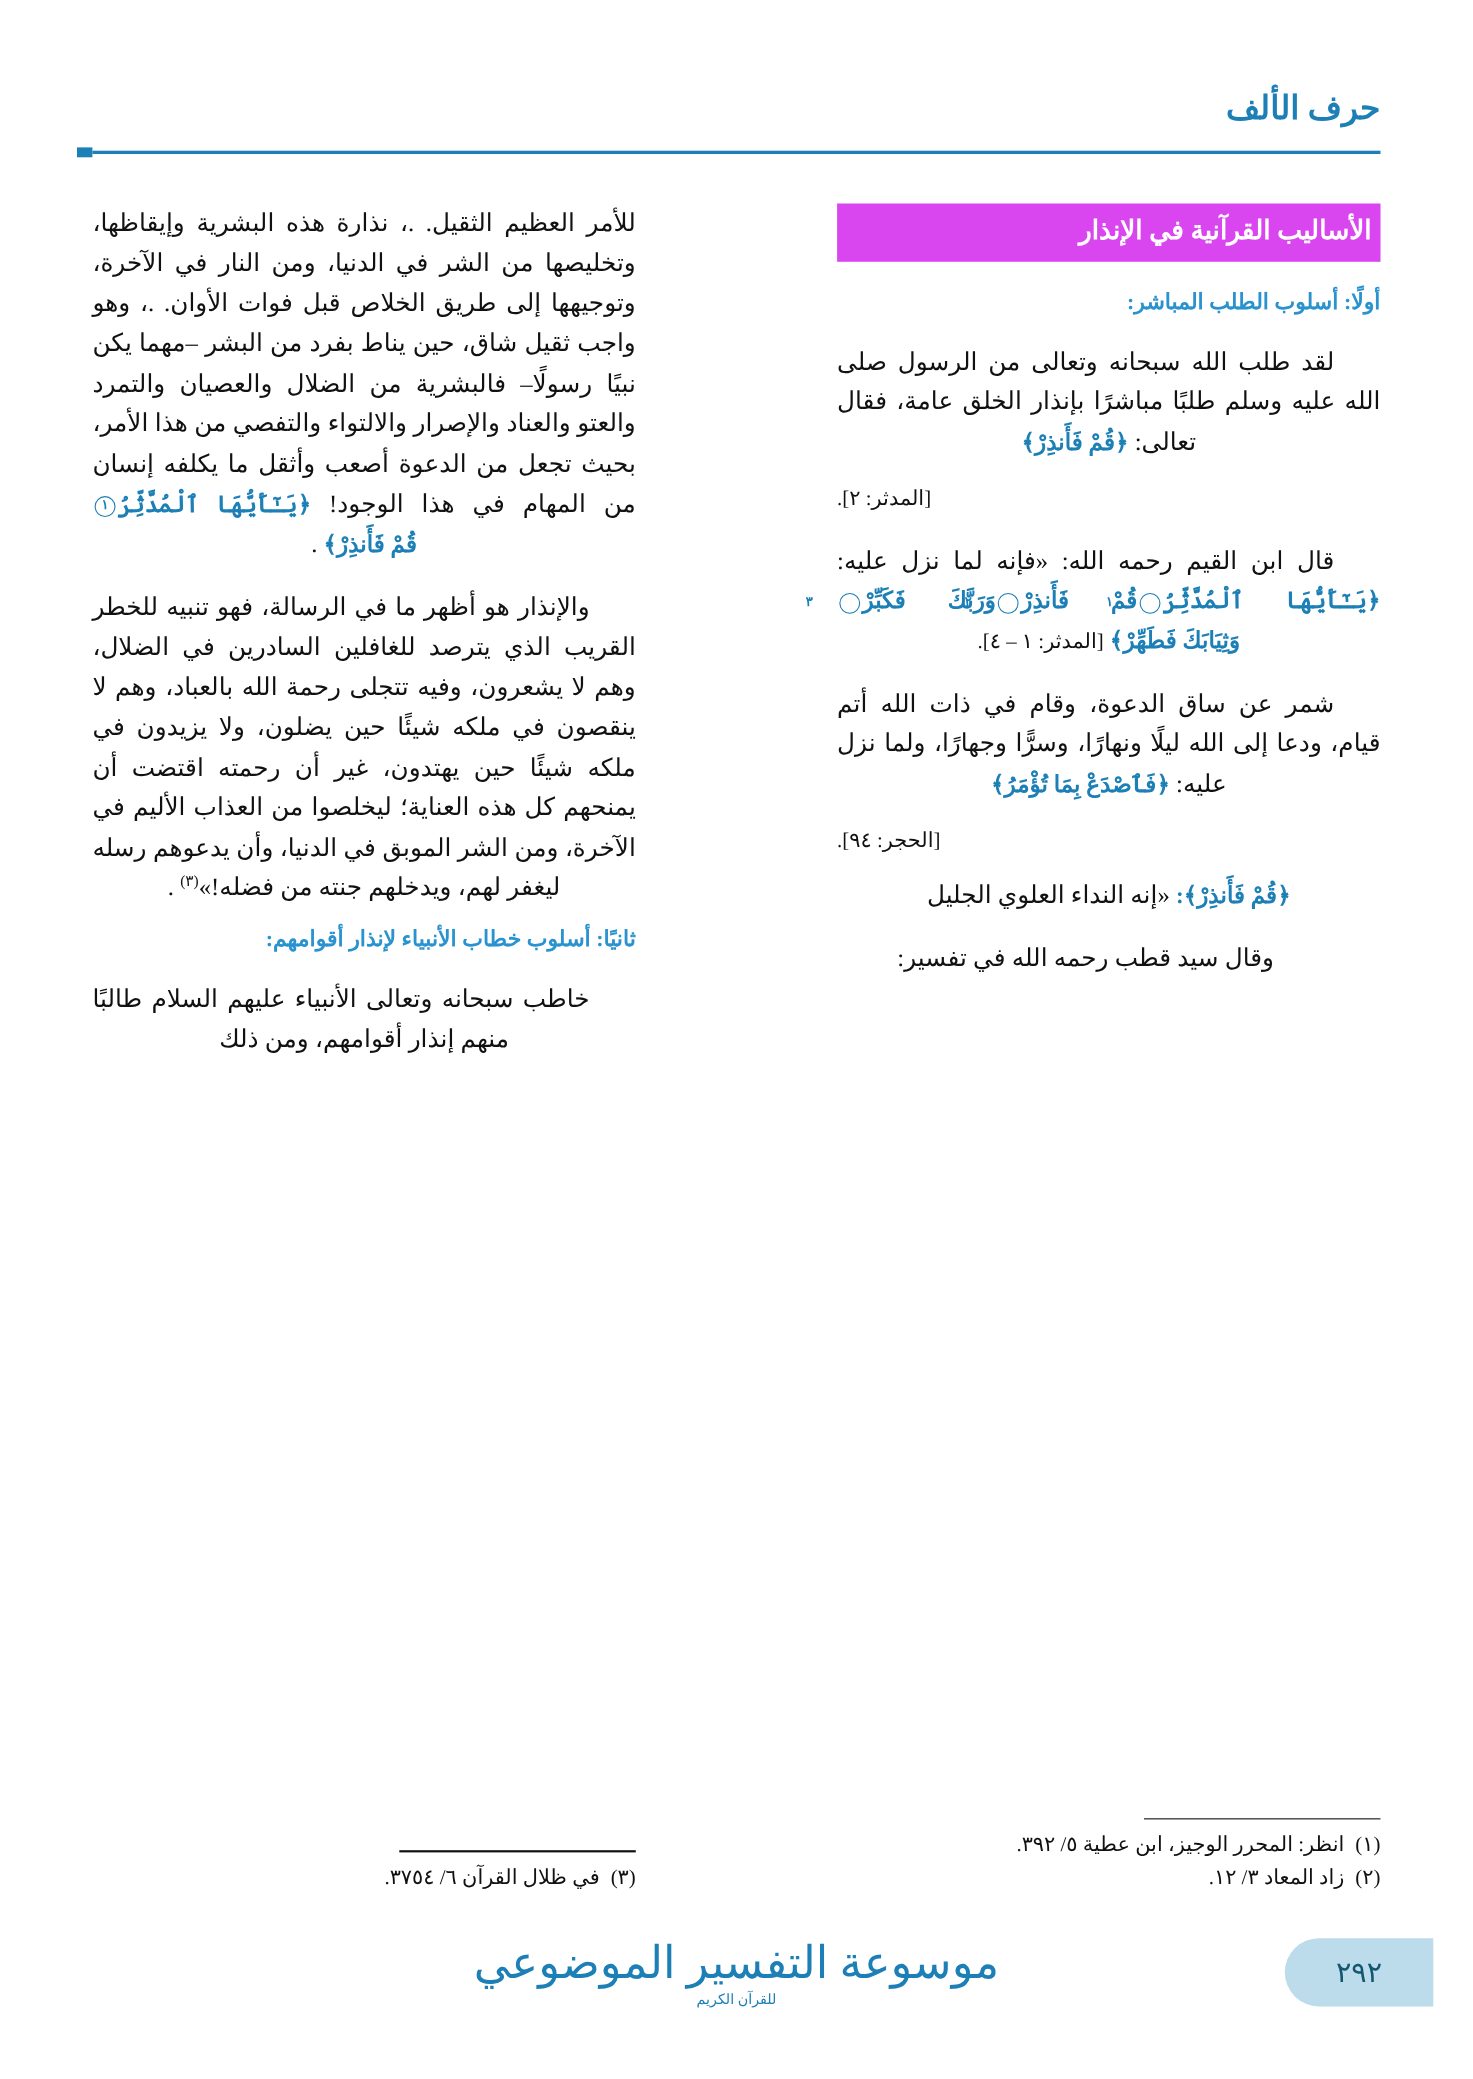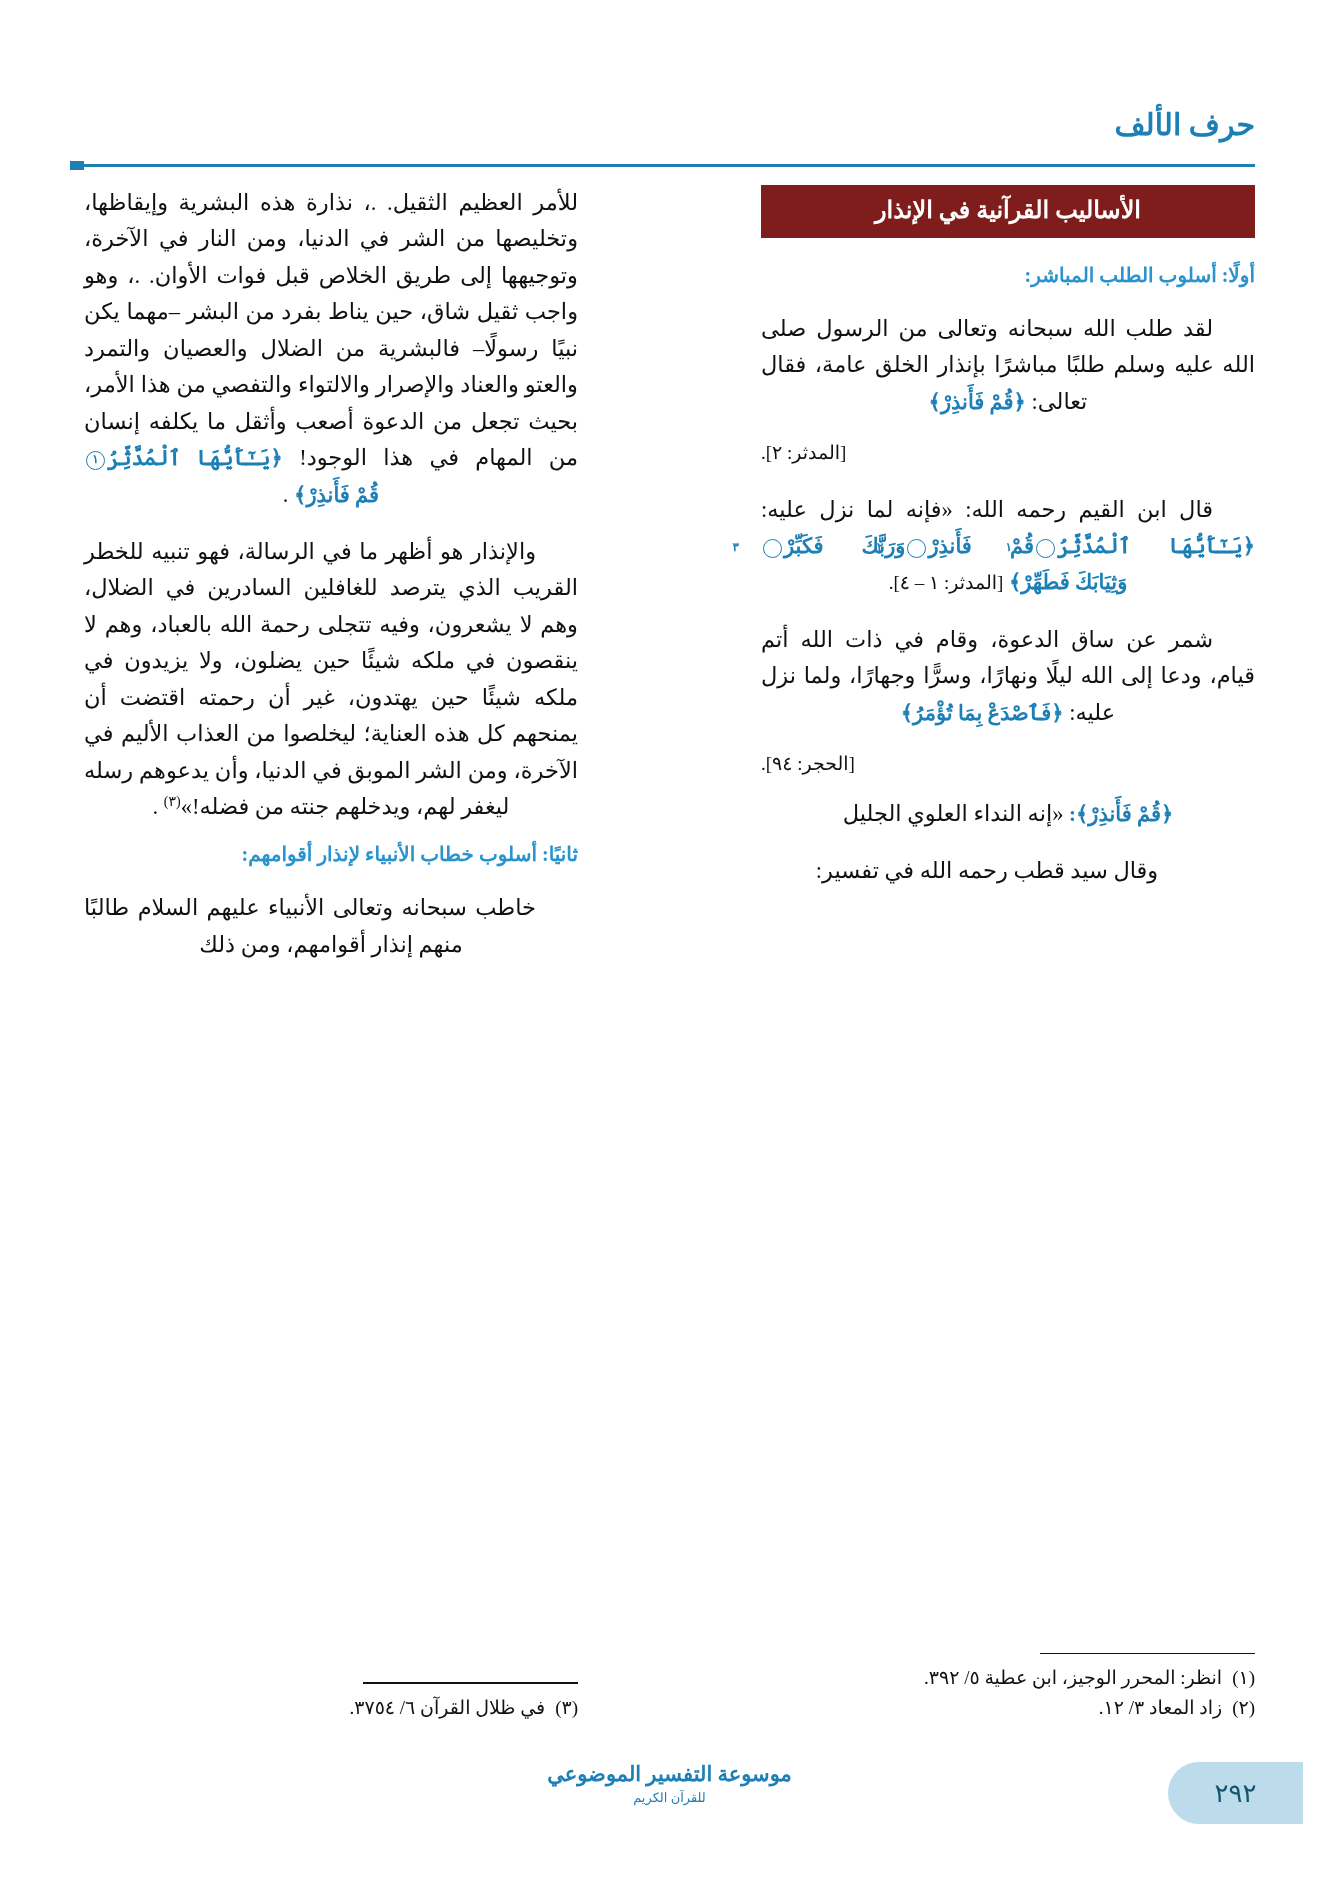--- a/index.html
+++ b/index.html
@@ -12,21 +12,21 @@
     height: 1890px;
     position: relative;
     font-family: "Liberation Serif", "DejaVu Serif", serif;
     color: #1a1a1a;
     overflow: hidden;
   }
 
   
   .page-header {
     position: absolute;
-    top: 107px;
+    top: 80px;
     right: 84px;
     left: 84px;
     height: 60px;
   }
   .header-title {
     position: absolute;
     right: 0;
     top: 0;
     font-size: 30px;
     color: #1c7fb5;
@@ -62,25 +62,24 @@
     position: absolute;
     top: 0;
     width: 494px;
     height: 100%;
   }
   .col-right { right: 0; }
   .col-left  { left: 0; }
 
   
   .section-bar {
-    background: #7f1d1d;
+    background: #d946ef;
     color: #ffffff;
     font-size: 24px;
     font-weight: bold;
-    text-align: center;
     padding: 11px 8px 13px;
     margin-bottom: 22px;
     line-height: 1.2;
   }
 
   
   p.para {
     margin: 0 0 14px 0;
     font-size: 22.5px;
     line-height: 1.62;
@@ -166,22 +165,22 @@
   }
   .logo {
     position: absolute;
     left: 50%;
     transform: translateX(-50%);
     top: 8px;
     text-align: center;
     color: #1c7fb5;
   }
   .logo-main {
-    font-size: 21px;
-    font-weight: bold;
+    font-size: 41px;
+    font-weight: normal;
     letter-spacing: 1px;
     line-height: 1;
   }
   .logo-sub {
     font-size: 13px;
     margin-top: 5px;
     color: #1c7fb5;
   }
   .page-number-badge {
     position: absolute;

